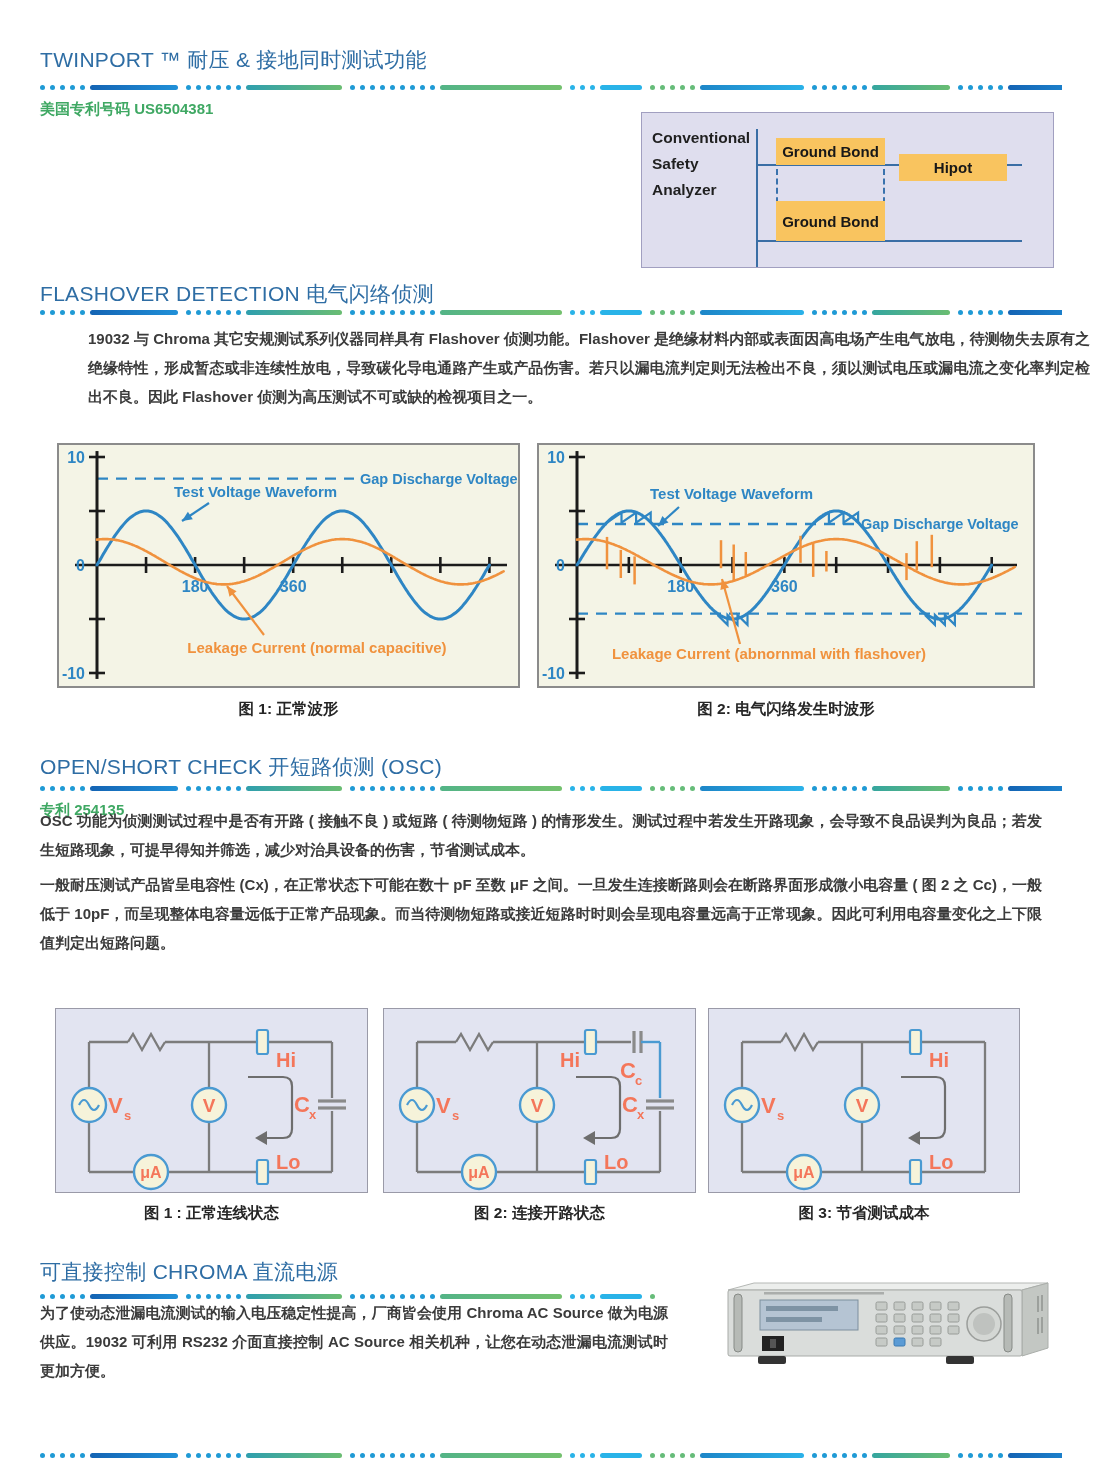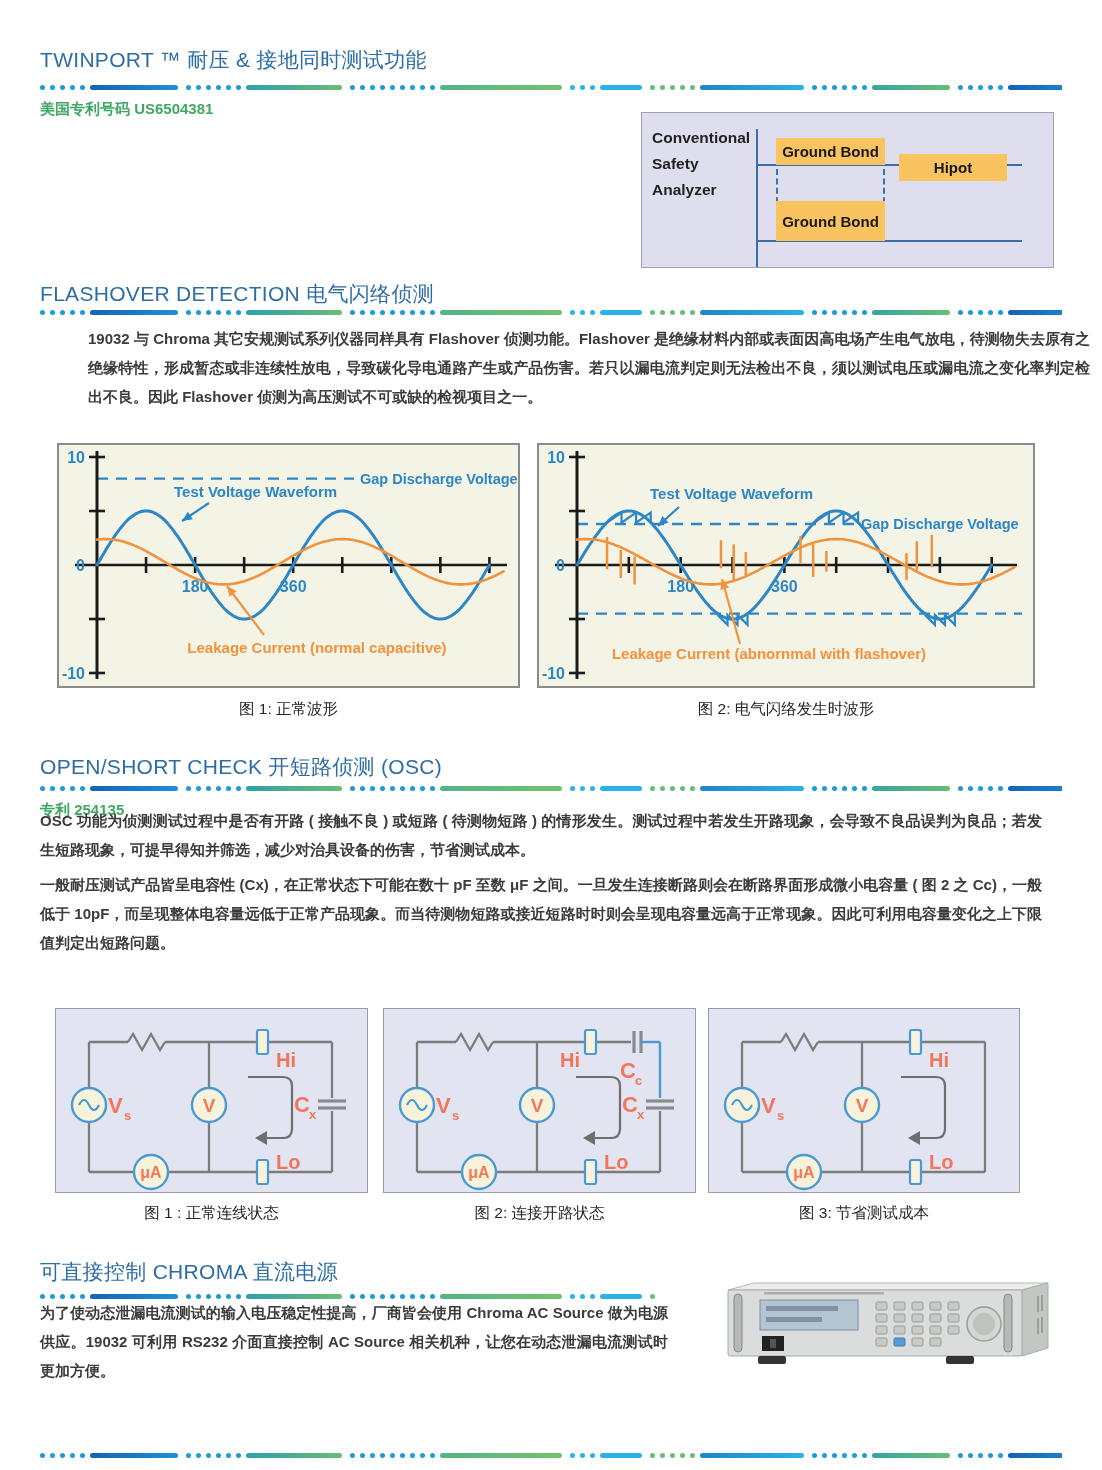--- a/index.html
+++ b/index.html
@@ -6,21 +6,21 @@
   .page{position:relative;width:1102px;height:1470px;background:#ffffff;
         font-family:"Liberation Sans",sans-serif;overflow:hidden;}
   .h2{position:absolute;font-size:21px;color:#2e6da4;font-weight:400;
       letter-spacing:.3px;white-space:nowrap;}
   .patent{position:absolute;font-size:15px;font-weight:600;color:#3fa863;}
   .body-p{position:absolute;font-size:15px;line-height:29px;color:#3b3b3b;
           text-align:justify;font-weight:600;margin:0;}
   .divider{position:absolute;height:6px;display:flex;align-items:center;overflow:hidden;}
   .divider .dot{width:5px;height:5px;border-radius:50%;margin-right:5px;flex:none;}
   .divider .bar{height:5px;border-radius:3px;margin-right:8px;flex:none;}
-  .cap{position:absolute;text-align:center;font-size:15.5px;font-weight:400;color:#262626;}
+  .cap{position:absolute;text-align:center;font-size:15.5px;font-weight:700;color:#262626;}
   .chartbox{position:absolute;background:#f4f4e6;border:2px solid #8b8b8b;box-sizing:border-box;}
   .cktbox{position:absolute;background:#e2e4f1;border:1.5px solid #9a9aa8;box-sizing:border-box;}
   .timing-box{position:absolute;left:622px;top:112px;width:413px;height:156px;
               background:#dfdeee;border:1.5px solid #a19fc0;box-sizing:border-box;margin-left:19px;}
   .timing-label{position:absolute;left:10px;top:12px;width:108px;font-size:15.5px;
                 line-height:26px;font-weight:600;color:#1f1f1f;}
   .t-vline,.t-hline{position:absolute;background:#3a6ea5;}
   .t-dash{position:absolute;width:0;border-left:2px dashed #3a72ad;}
   .t-obox{position:absolute;background:#f9c45f;color:#181818;font-weight:600;font-size:15px;
           display:flex;align-items:center;justify-content:center;z-index:2;}

